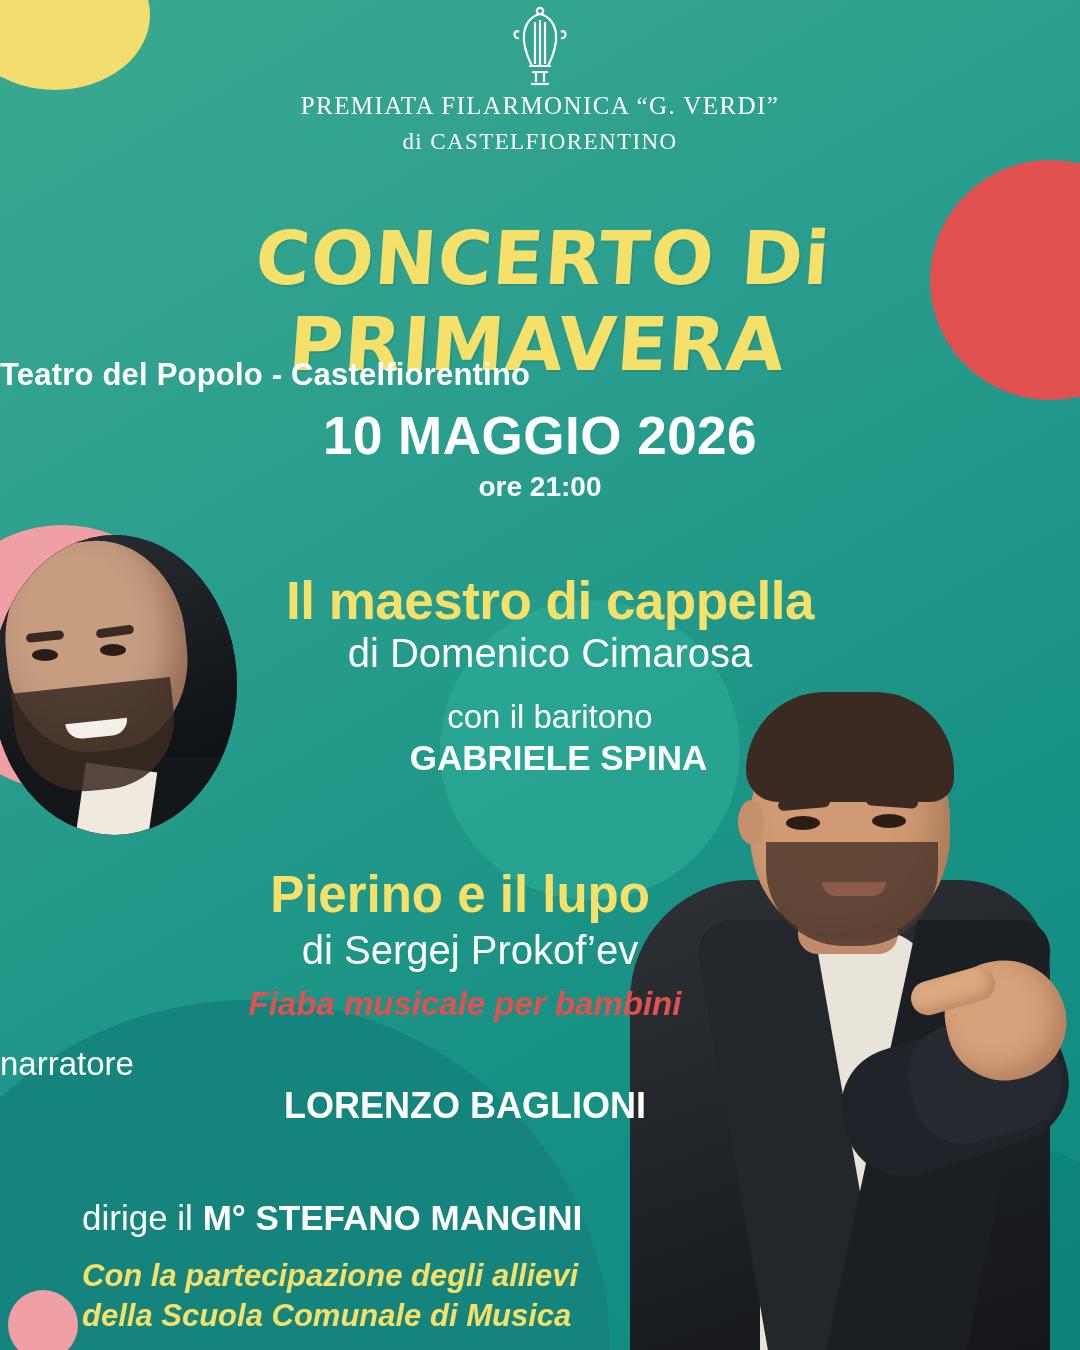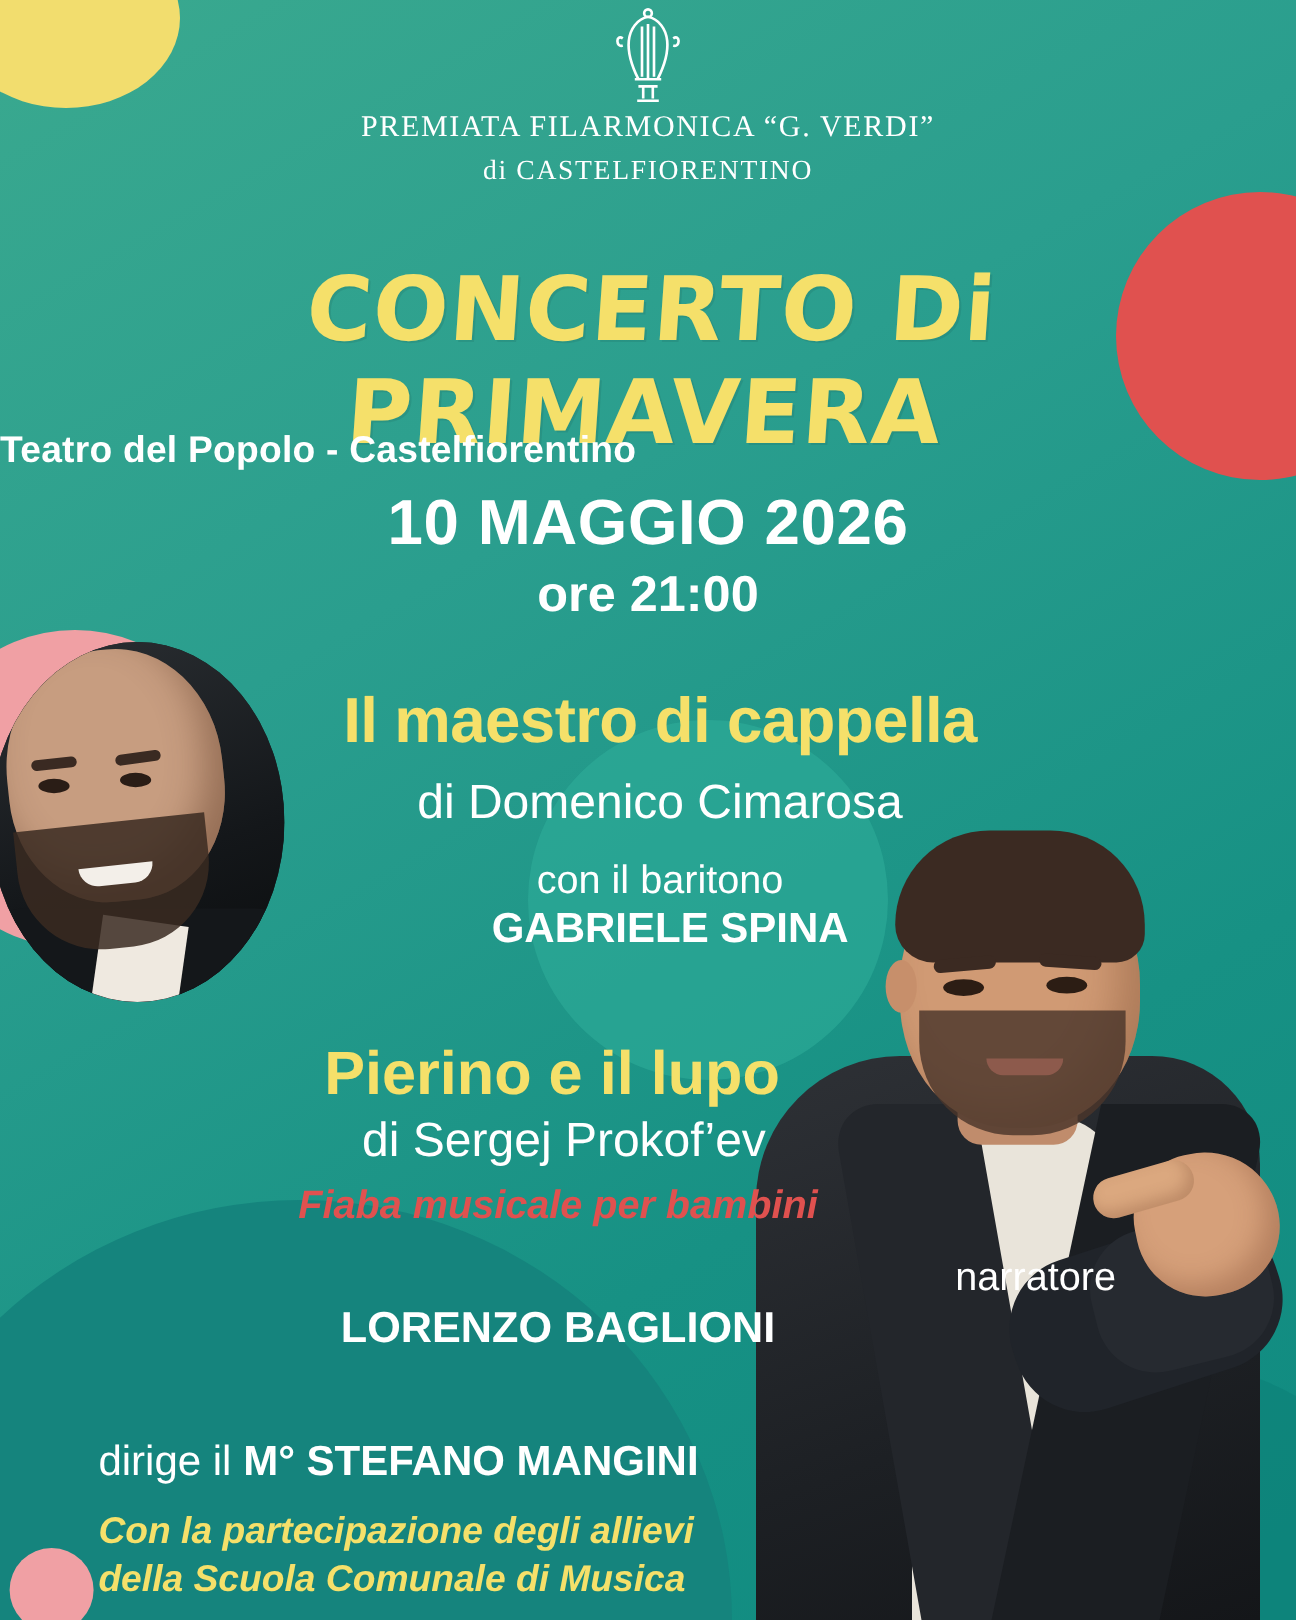--- a/index.html
+++ b/index.html
@@ -50,21 +50,21 @@
   .venue {
     position:absolute; top:357px; left:0; width:1080px; text-align:left;
     color:#ffffff; font-size:31px; font-weight:bold; letter-spacing:.2px;
   }
   .date {
     position:absolute; top:405px; left:0; width:1080px; text-align:center;
     color:#ffffff; font-size:53px; font-weight:bold; letter-spacing:.5px;
   }
   .time {
     position:absolute; top:471px; left:0; width:1080px; text-align:center;
-    color:#ffffff; font-size:42px; font-weight:bold;
+    color:#ffffff; font-size:28px; font-weight:bold;
   }
 
   
   .photo-left {
     position:absolute; left:-8px; top:535px; width:245px; height:300px;
     border-radius:50%; overflow:hidden; z-index:6;
     background:#12201f;
   }
   .pl-bg { position:absolute; inset:0; background:linear-gradient(160deg,#2b2f33 0%,#14171a 60%,#0a0c0d 100%); }
   .pl-head {
@@ -151,29 +151,29 @@
   }
   .pr-finger {
     position:absolute; left:300px; top:344px; width:86px; height:34px;
     background:#dba87f; border-radius:20px; transform:rotate(-16deg);
     box-shadow: inset -4px -6px 12px rgba(120,70,45,.3);
   }
 
   
   .block1 { position:absolute; top:570px; left:0; width:1080px; z-index:8; }
   .b1-title { text-align:center; padding-left:20px; color:#f5e06a; font-size:53px; font-weight:bold; letter-spacing:-.5px; }
-  .b1-sub   { text-align:center; padding-left:20px; color:#ffffff; font-size:40px; margin-top:16px; }
+  .b1-sub   { text-align:center; padding-left:20px; color:#ffffff; font-size:40px; margin-top:0; }
   .b1-l3    { text-align:center; padding-left:20px; color:#ffffff; font-size:33px; margin-top:22px; }
   .b1-l4    { text-align:center; padding-left:37px; color:#ffffff; font-size:35px; font-weight:bold; margin-top:2px; }
 
   .block2 { position:absolute; top:865px; left:0; width:1080px; z-index:8; }
   .b2-title { text-align:center; padding-right:160px; color:#f5e06a; font-size:51px; font-weight:bold; }
   .b2-sub   { text-align:center; padding-right:140px; color:#ffffff; font-size:40px; margin-top:4px; }
   .b2-it    { text-align:center; padding-right:150px; color:#e0514f; font-size:33px; font-style:italic; font-weight:bold; margin-top:12px; }
-  .b2-l4    { text-align:right; padding-right:150px; color:#ffffff; font-size:33px; margin-top:22px; }
+  .b2-l4    { text-align:left; padding-right:150px; color:#ffffff; font-size:33px; margin-top:22px; }
   .b2-l5    { text-align:center; padding-right:150px; color:#ffffff; font-size:36px; font-weight:bold; margin-top:2px; }
 
   .footer { position:absolute; top:1198px; left:82px; z-index:8; }
   .ft-1 { color:#ffffff; font-size:35px; }
   .ft-1 b { font-weight:bold; }
   .ft-2 { color:#f5e06a; font-size:31px; font-style:italic; font-weight:bold; margin-top:18px; line-height:1.3; }
 </style>
 </head>
 <body>
 

